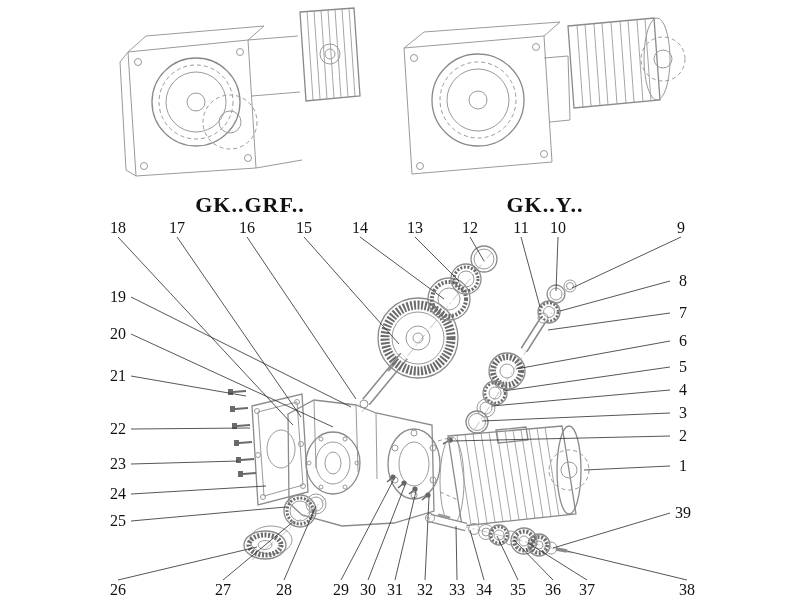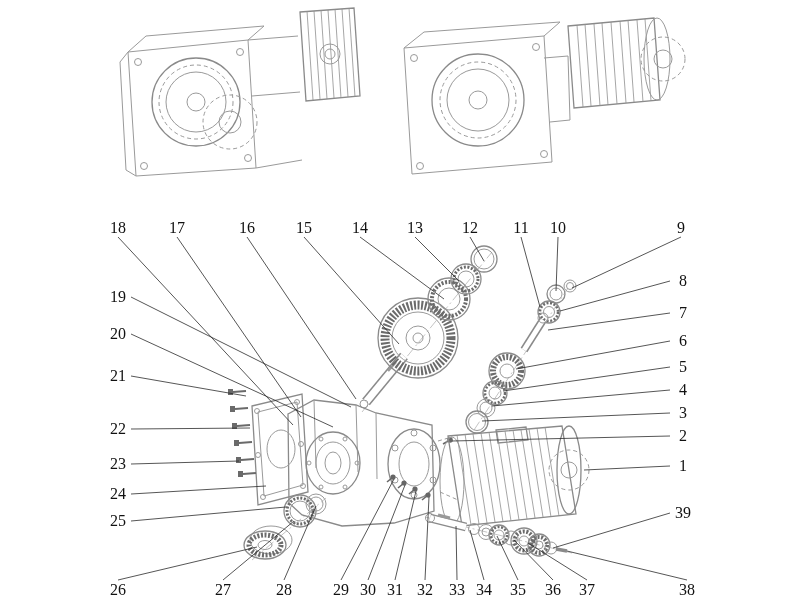--- a/index.html
+++ b/index.html
@@ -327,13 +327,15 @@
         <text x="395" y="595" class="callout">31</text>
         <text x="425" y="595" class="callout">32</text>
         <text x="457" y="595" class="callout">33</text>
         <text x="484" y="595" class="callout">34</text>
         <text x="518" y="595" class="callout">35</text>
         <text x="553" y="595" class="callout">36</text>
         <text x="587" y="595" class="callout">37</text>
       </g>
   </svg>
 
+  <div class="caption" style="left:175px;top:192px;width:150px;">GK..GRF..</div>
+  <div class="caption" style="left:470px;top:192px;width:150px;">GK..Y..</div>
 </div>
 
 </body></html>

